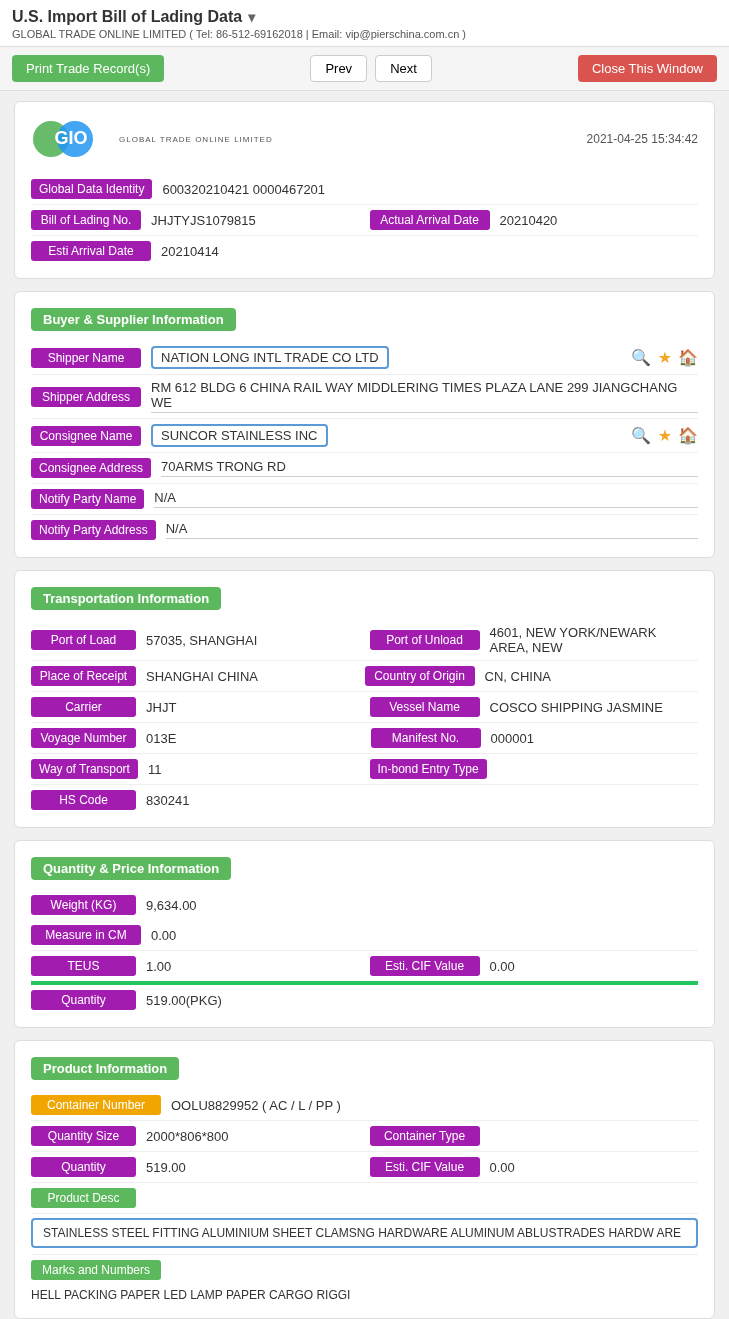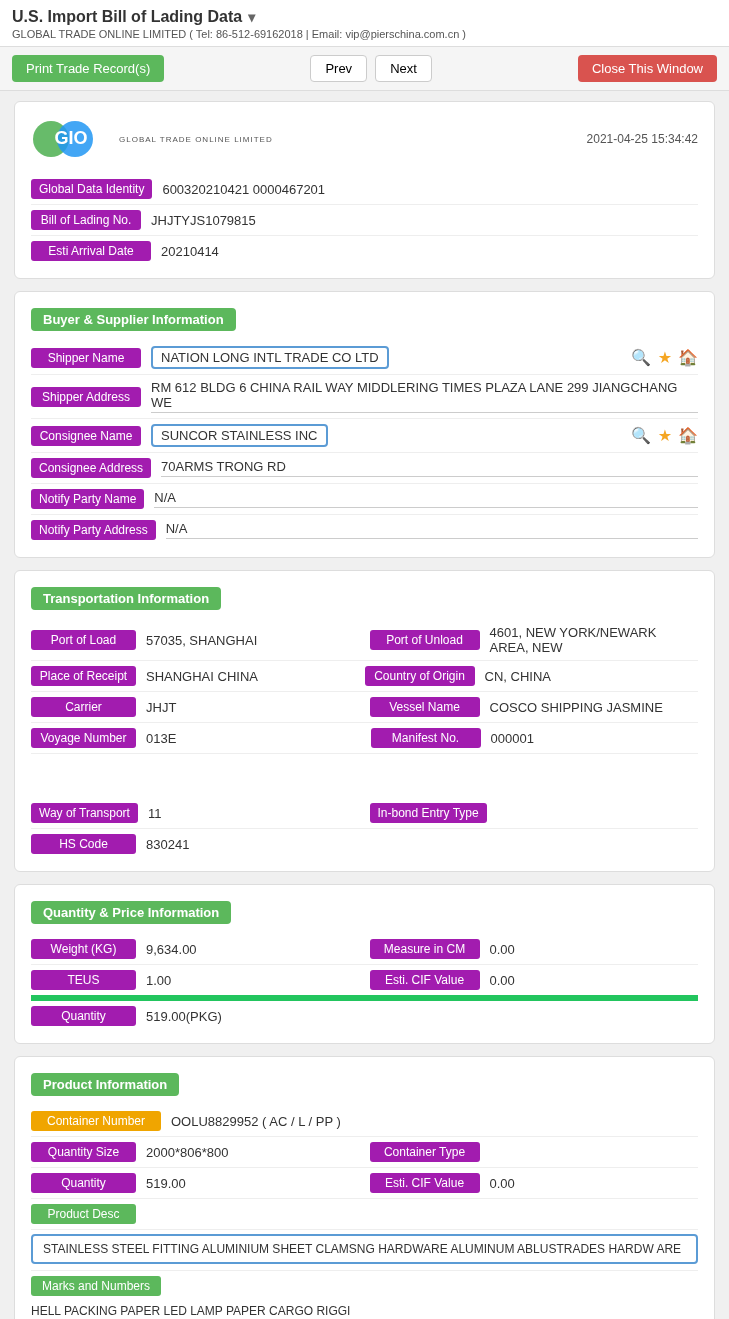--- a/index.html
+++ b/index.html
@@ -87,20 +87,24 @@
     <div class="field-group">
       <div class="field-label">Global Data Identity</div>
       <div class="field-value">600320210421 0000467201</div>
     </div>
 
     <div style="display:flex;gap:10px;border-bottom:1px solid #eee;padding:5px 0;">
       <div style="display:flex;align-items:center;flex:1;">
         <div class="field-label" style="min-width:110px;">Bill of Lading No.</div>
         <div class="field-value">JHJTYJS1079815</div>
       </div>
+      <div style="display:flex;align-items:center;flex:1;">
+        <div class="field-label" style="min-width:120px;">Actual Arrival Date</div>
+        <div class="field-value">20210420</div>
+      </div>
     </div>
 
     <div style="display:flex;gap:10px;padding:5px 0;">
       <div style="display:flex;align-items:center;flex:1;">
         <div class="field-label" style="min-width:120px;">Esti Arrival Date</div>
         <div class="field-value">20210414</div>
       </div>
     </div>
   </div>
 
@@ -196,21 +200,21 @@
       <div style="display:flex;align-items:center;flex:1;">
         <div class="field-label" style="min-width:105px;">Voyage Number</div>
         <div class="field-value">013E</div>
       </div>
       <div style="display:flex;align-items:center;flex:1;">
         <div class="field-label" style="min-width:110px;">Manifest No.</div>
         <div class="field-value">000001</div>
       </div>
     </div>
 
-    <div style="display:flex;gap:10px;border-bottom:1px solid #eee;padding:5px 0;margin-top:44px;">
+    <div style="display:flex;gap:10px;border-bottom:1px solid #eee;padding:5px 0;">
       <div style="display:flex;align-items:center;flex:1;">
         <div class="field-label" style="min-width:105px;">Way of Transport</div>
         <div class="field-value">11</div>
       </div>
       <div style="display:flex;align-items:center;flex:1;">
         <div class="field-label" style="min-width:110px;">In-bond Entry Type</div>
         <div class="field-value"></div>
       </div>
     </div>
 
@@ -218,32 +222,32 @@
       <div class="field-label" style="min-width:105px;">HS Code</div>
       <div class="field-value">830241</div>
     </div>
   </div>
 
   <div class="white-card">
     <div class="section-header">
       <span class="section-badge">Quantity &amp; Price Information</span>
     </div>
 
-    <div style="display:flex;gap:10px;border-bottom:1px solid #eee;padding:5px 0;">
+    <div style="display:flex;gap:10px;border-bottom:1px solid #eee;padding:5px 0;flex-direction:column;">
       <div style="display:flex;align-items:center;flex:1;">
         <div class="field-label" style="min-width:105px;">Weight (KG)</div>
         <div class="field-value">9,634.00</div>
       </div>
       <div style="display:flex;align-items:center;flex:1;">
         <div class="field-label" style="min-width:110px;">Measure in CM</div>
         <div class="field-value">0.00</div>
       </div>
     </div>
 
-    <div style="display:flex;gap:10px;border-bottom:6px solid #22c55e;padding:5px 0;">
+    <div style="display:flex;gap:10px;border-bottom:4px solid #22c55e;padding:5px 0;">
       <div style="display:flex;align-items:center;flex:1;">
         <div class="field-label" style="min-width:105px;">TEUS</div>
         <div class="field-value">1.00</div>
       </div>
       <div style="display:flex;align-items:center;flex:1;">
         <div class="field-label" style="min-width:110px;">Esti. CIF Value</div>
         <div class="field-value">0.00</div>
       </div>
     </div>
 

